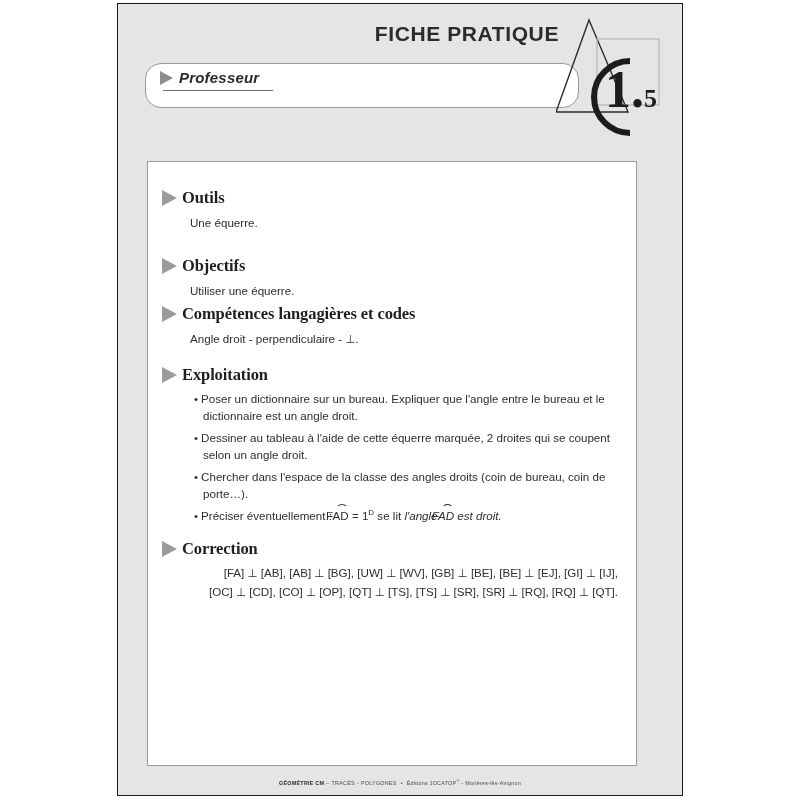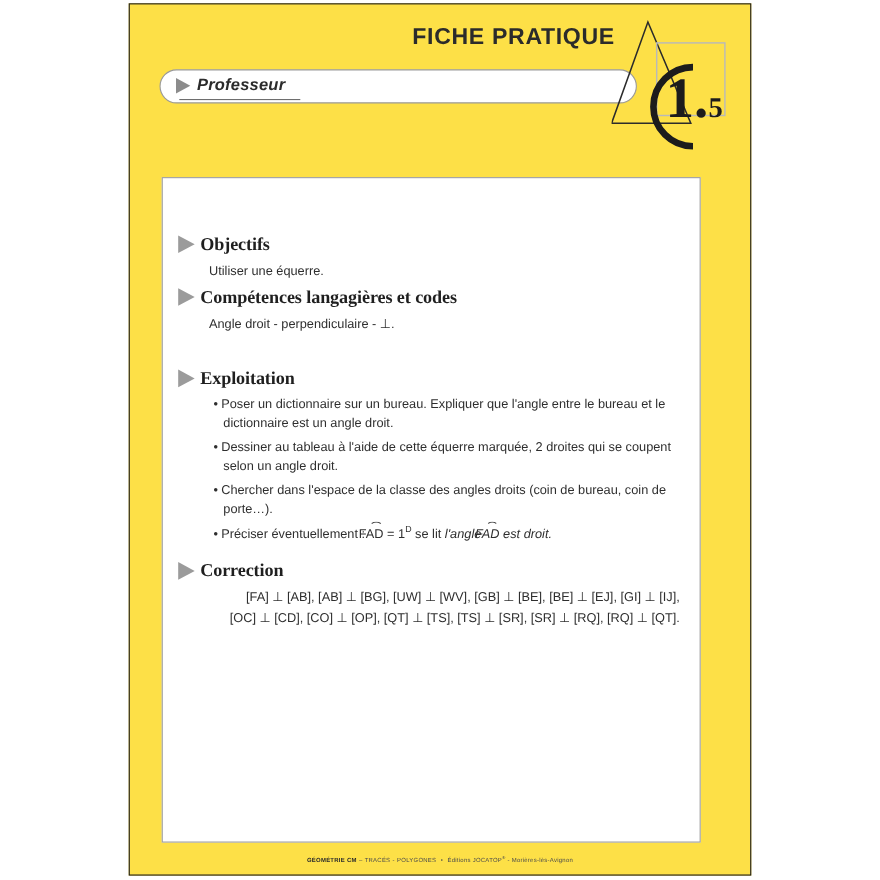--- a/index.html
+++ b/index.html
@@ -16,21 +16,21 @@
   }
 
   
   .sheet {
     position: absolute;
     left: 117px;
     top: 3px;
     width: 566px;
     height: 793px;
     border: 1.4px solid #1a1a1a;
-    background: #fde047;
+    background: #e5e5e5;
     box-sizing: border-box;
   }
 
   
   .header {
     position: absolute;
     left: 0;
     top: 0;
     width: 100%;
     height: 140px;
@@ -45,21 +45,21 @@
     color: #2b2b2b;
     white-space: nowrap;
   }
 
   
   .prof-banner {
     position: absolute;
     left: 27px;
     top: 59px;
     width: 434px;
-    height: 31px;
+    height: 45px;
     border: 1.2px solid #9a9a9a;
     border-radius: 16px;
     box-sizing: border-box;
     background: #ffffff;
   }
   .prof-inner {
     position: absolute;
     left: 14px;
     top: 5px;
     display: flex;
@@ -232,20 +232,29 @@
         <path d="M 74 49 A 36 36 0 1 0 74 121" fill="none" stroke="#1c1c1c" stroke-width="6" stroke-linecap="butt"></path>
       </svg>
       <div class="badge-num">
         <span class="big">1</span><span class="dot">.</span><span class="small">5</span>
       </div>
     </div>
   </div>
 
   <div class="content-box">
 
+    <div class="section">
+      <div class="sec-head">
+        <span class="tri"></span>
+        <span class="sec-title">Outils</span>
+      </div>
+      <div class="sec-body">
+        <div>Une équerre.</div>
+      </div>
+    </div>
 
     <div class="section" style="margin-top:24px;">
       <div class="sec-head">
         <span class="tri"></span>
         <span class="sec-title">Objectifs</span>
       </div>
       <div class="sec-body">
         <div>Utiliser une équerre.</div>
       </div>
     </div>
@@ -253,21 +262,21 @@
     <div class="section" style="margin-top:0;">
       <div class="sec-head">
         <span class="tri"></span>
         <span class="sec-title">Compétences langagières et codes</span>
       </div>
       <div class="sec-body">
         <div>Angle droit - perpendiculaire - ⊥.</div>
       </div>
     </div>
 
-    <div class="section" style="margin-top:30px;">
+    <div class="section" style="margin-top:17px;">
       <div class="sec-head">
         <span class="tri"></span>
         <span class="sec-title">Exploitation</span>
       </div>
       <div class="bullets">
         <div class="bullet">
           <span class="dotmark">•</span><span>Poser un dictionnaire sur un bureau. Expliquer que l'angle entre le bureau et le dictionnaire est un angle droit.</span>
         </div>
         <div class="bullet">
           <span class="dotmark">•</span><span>Dessiner au tableau à l'aide de cette équerre marquée, 2 droites qui se coupent selon un angle droit.</span>

